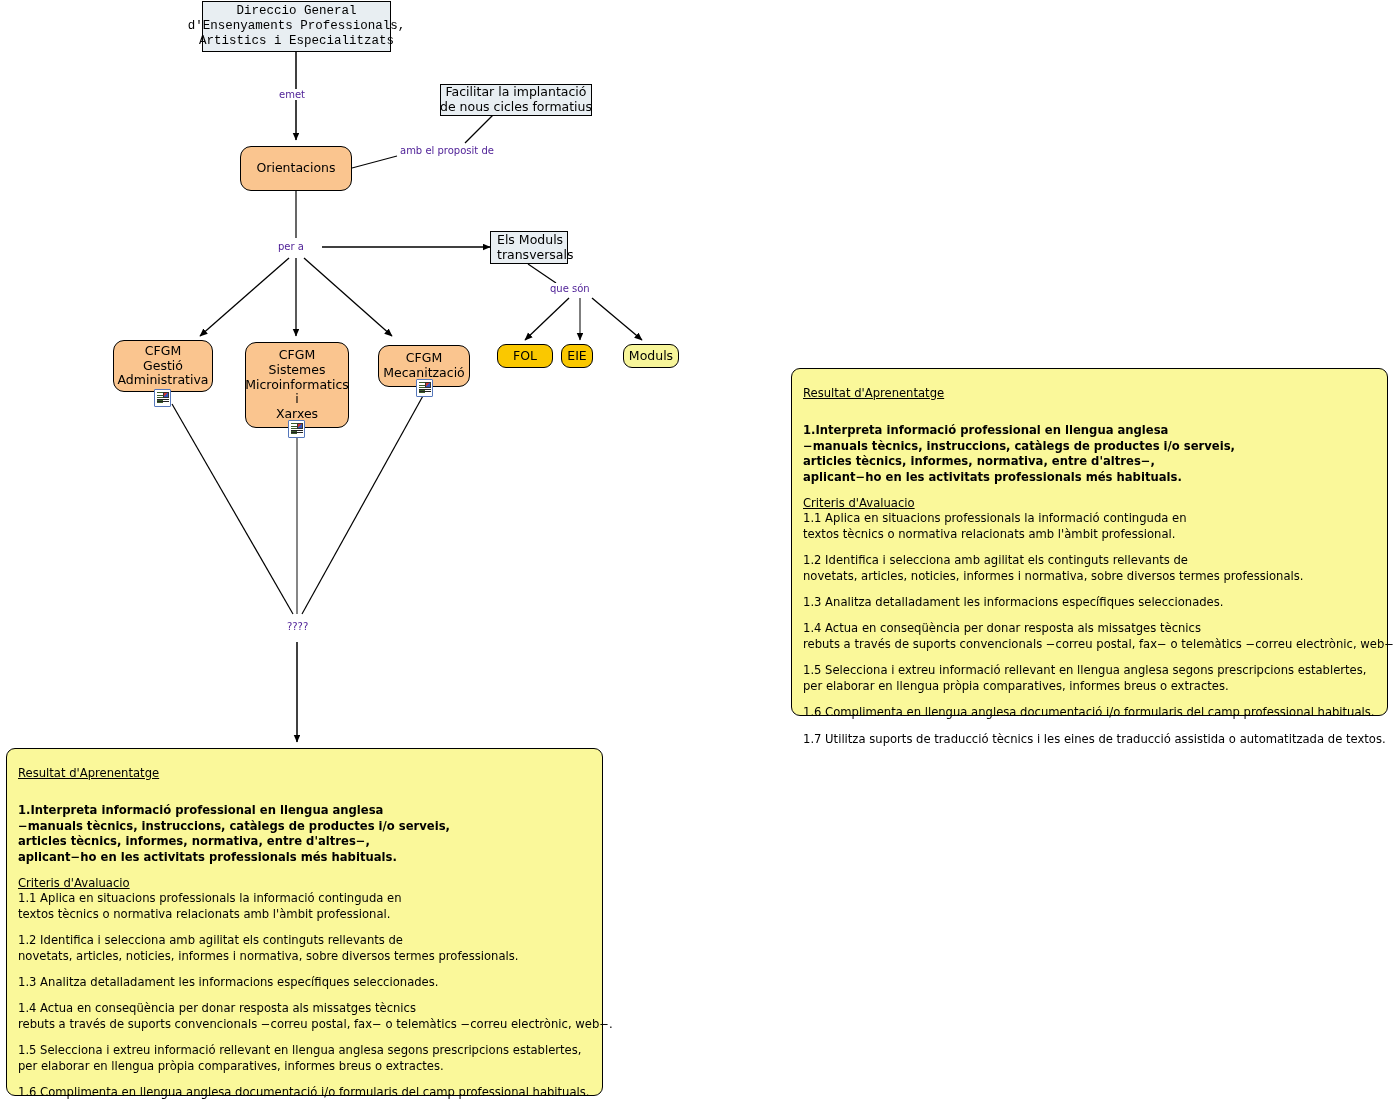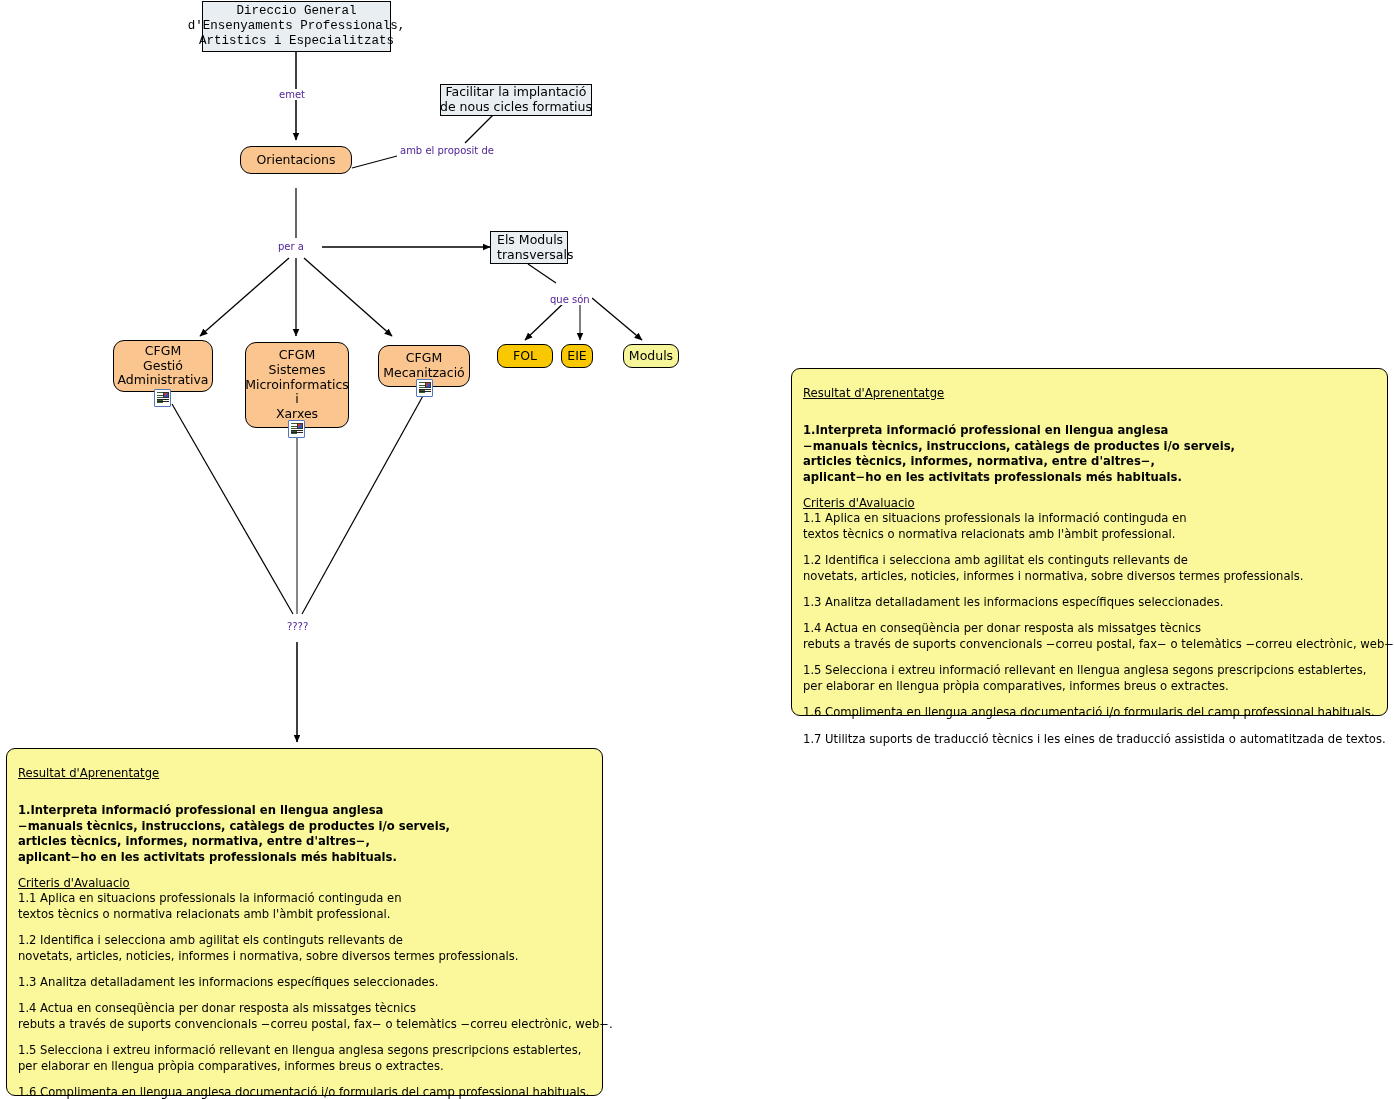--- a/index.html
+++ b/index.html
@@ -199,21 +199,21 @@
   <span style="white-space:pre;font-family:Liberation Mono, monospace;">Direccio General
 d'Ensenyaments Professionals,
 Artistics i Especialitzats</span>
 </div>
 
 <div class="node rect-node" style="left:440px; top:72px; width:152px; height:32px;margin-top:12px;">
   <span style="white-space:pre;">Facilitar la implantació
 de nous cicles formatius</span>
 </div>
 
-<div class="node peach-node" style="left:240px; top:146px; width:112px; height:28px;">
+<div class="node peach-node" style="left:240px; top:146px; width:112px; height:45px;">
   <span>Orientacions</span>
 </div>
 
 <div class="node rect-node left-align" style="left:490px; top:231px; width:78px; height:33px;">
   <span style="white-space:pre;">Els Moduls
 transversals</span>
 </div>
 
 <div class="node peach-node" style="left:113px; top:340px; width:100px; height:52px;">
   <span style="white-space:pre;">CFGM
@@ -260,21 +260,21 @@
 <div class="node pale-node" style="left:623px; top:344px; width:56px; height:24px;">
   <span>Moduls</span>
 </div>
 
 <div class="edge-label" style="left:277px; top:89px;">emet</div>
 
 <div class="edge-label" style="left:398px; top:145px;">amb el proposit de</div>
 
 <div class="edge-label" style="left:276px; top:241px;">per a</div>
 
-<div class="edge-label" style="left:548px; top:294px;">que són</div>
+<div class="edge-label" style="left:548px; top:283px;">que són</div>
 
 <div class="edge-label" style="left:285px; top:621px;">????</div>
 
 <div class="note-box" style="left:791px; top:368px; width:597px; height:348px;">
   <div class="heading">Resultat d'Aprenentatge</div>
   <div class="bold-block">1.Interpreta informació professional en llengua anglesa
 −manuals tècnics, instruccions, catàlegs de productes i/o serveis,
 articles tècnics, informes, normativa, entre d'altres−,
 aplicant−ho en les activitats professionals més habituals.</div>
   <div class="spacer"></div>

